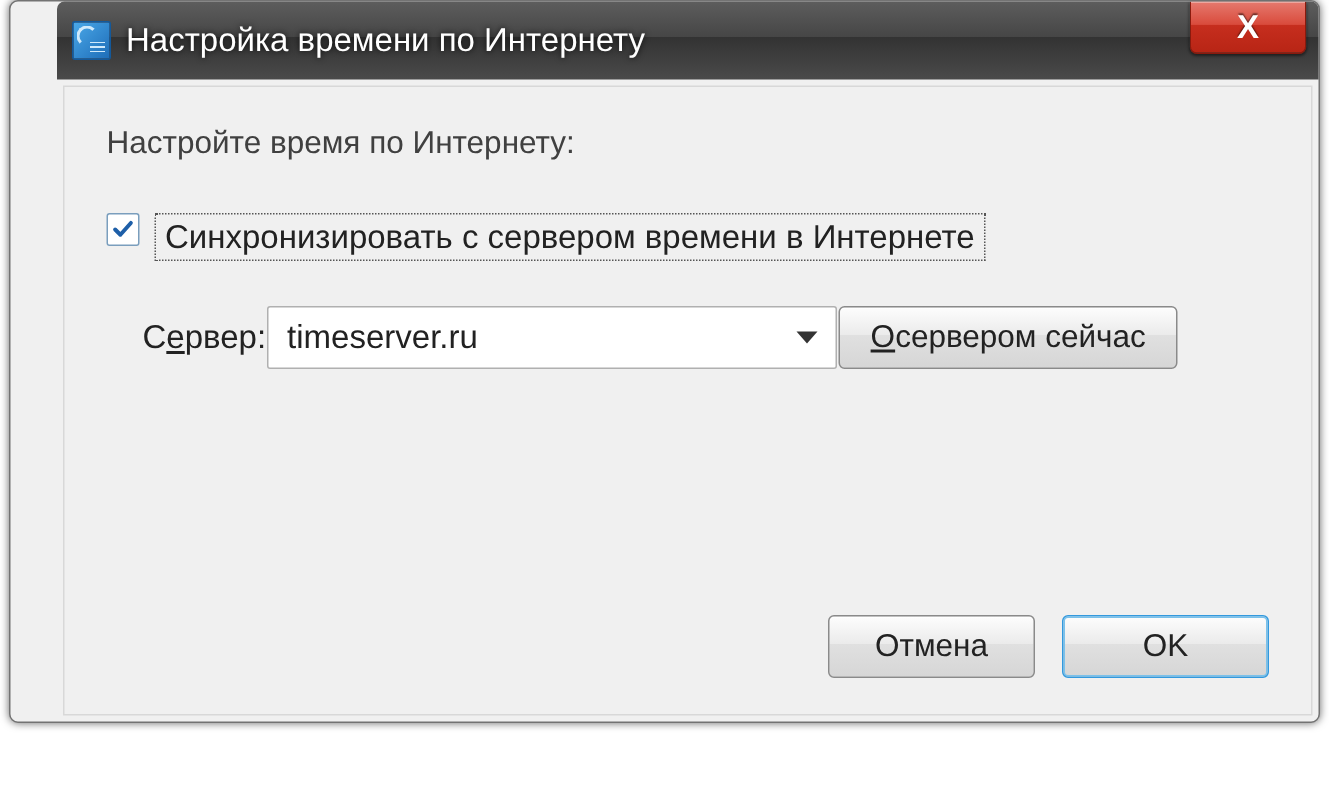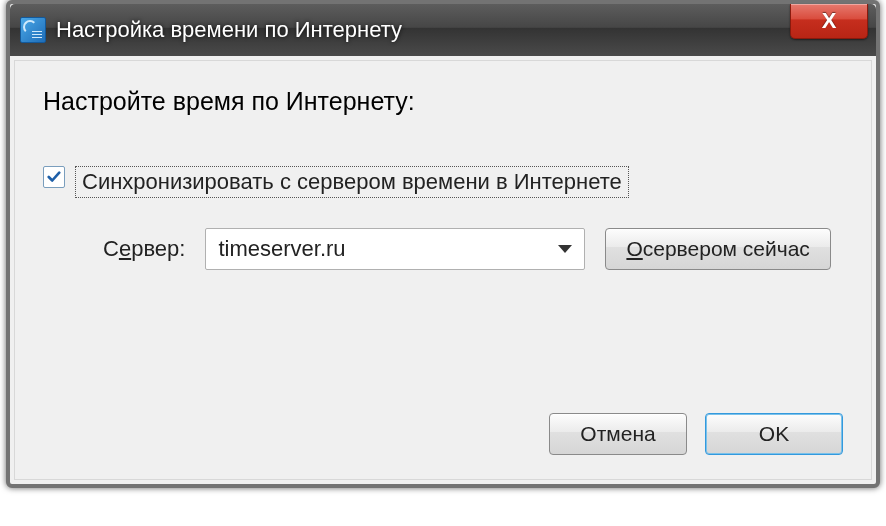--- a/index.html
+++ b/index.html
@@ -11,24 +11,25 @@
     font-size: 20px;
     width: 886px;
     height: 526px;
     overflow: hidden;
   }
   .window {
     position: absolute;
     left: 6px;
     top: 0;
     width: 874px;
-    border: 4px solid #737373;
+    border: 1px solid #737373;
     border-radius: 6px;
     box-shadow: 0 0 6px rgba(0,0,0,0.6);
     background: #f0f0f0;
+    padding-left: 31px;
   }
   .titlebar {
     height: 52px;
     background: linear-gradient(to bottom, #5d5d5d 0%, #464646 45%, #333333 46%, #4a4a4a 100%);
     border-top-left-radius: 5px;
     border-top-right-radius: 5px;
     display: flex;
     align-items: center;
     padding: 0 0 0 10px;
     position: relative;
@@ -90,23 +91,23 @@
   }
   .body {
     background: #f0f0f0;
     border: 1px solid #d8d8d8;
     margin: 4px;
     padding: 26px 28px 90px 28px;
     position: relative;
     min-height: 420px;
   }
   .heading {
-    font-size: 25px;
-    color: #000000;
-    margin-bottom: 50px;
+    font-size: 21px;
+    color: #404040;
+    margin-bottom: 34px;
   }
   .chkrow {
     display: flex;
     align-items: flex-start;
     gap: 10px;
     margin-bottom: 30px;
   }
   .checkbox {
     width: 22px;
     height: 22px;
@@ -126,22 +127,22 @@
   .chklabel {
     border: 1px dotted #555;
     padding: 2px 6px;
     font-size: 22px;
     color: #222;
     cursor: pointer;
   }
   .serverrow {
     display: flex;
     align-items: center;
-    gap: 20px;
-    margin-left: 60px;
+    gap: 1px;
+    margin-left: 24px;
   }
   .serverlabel {
     font-size: 22px;
     color: #222;
   }
   .underline { text-decoration: underline; }
   .combo {
     position: relative;
     width: 380px;
     height: 42px;

